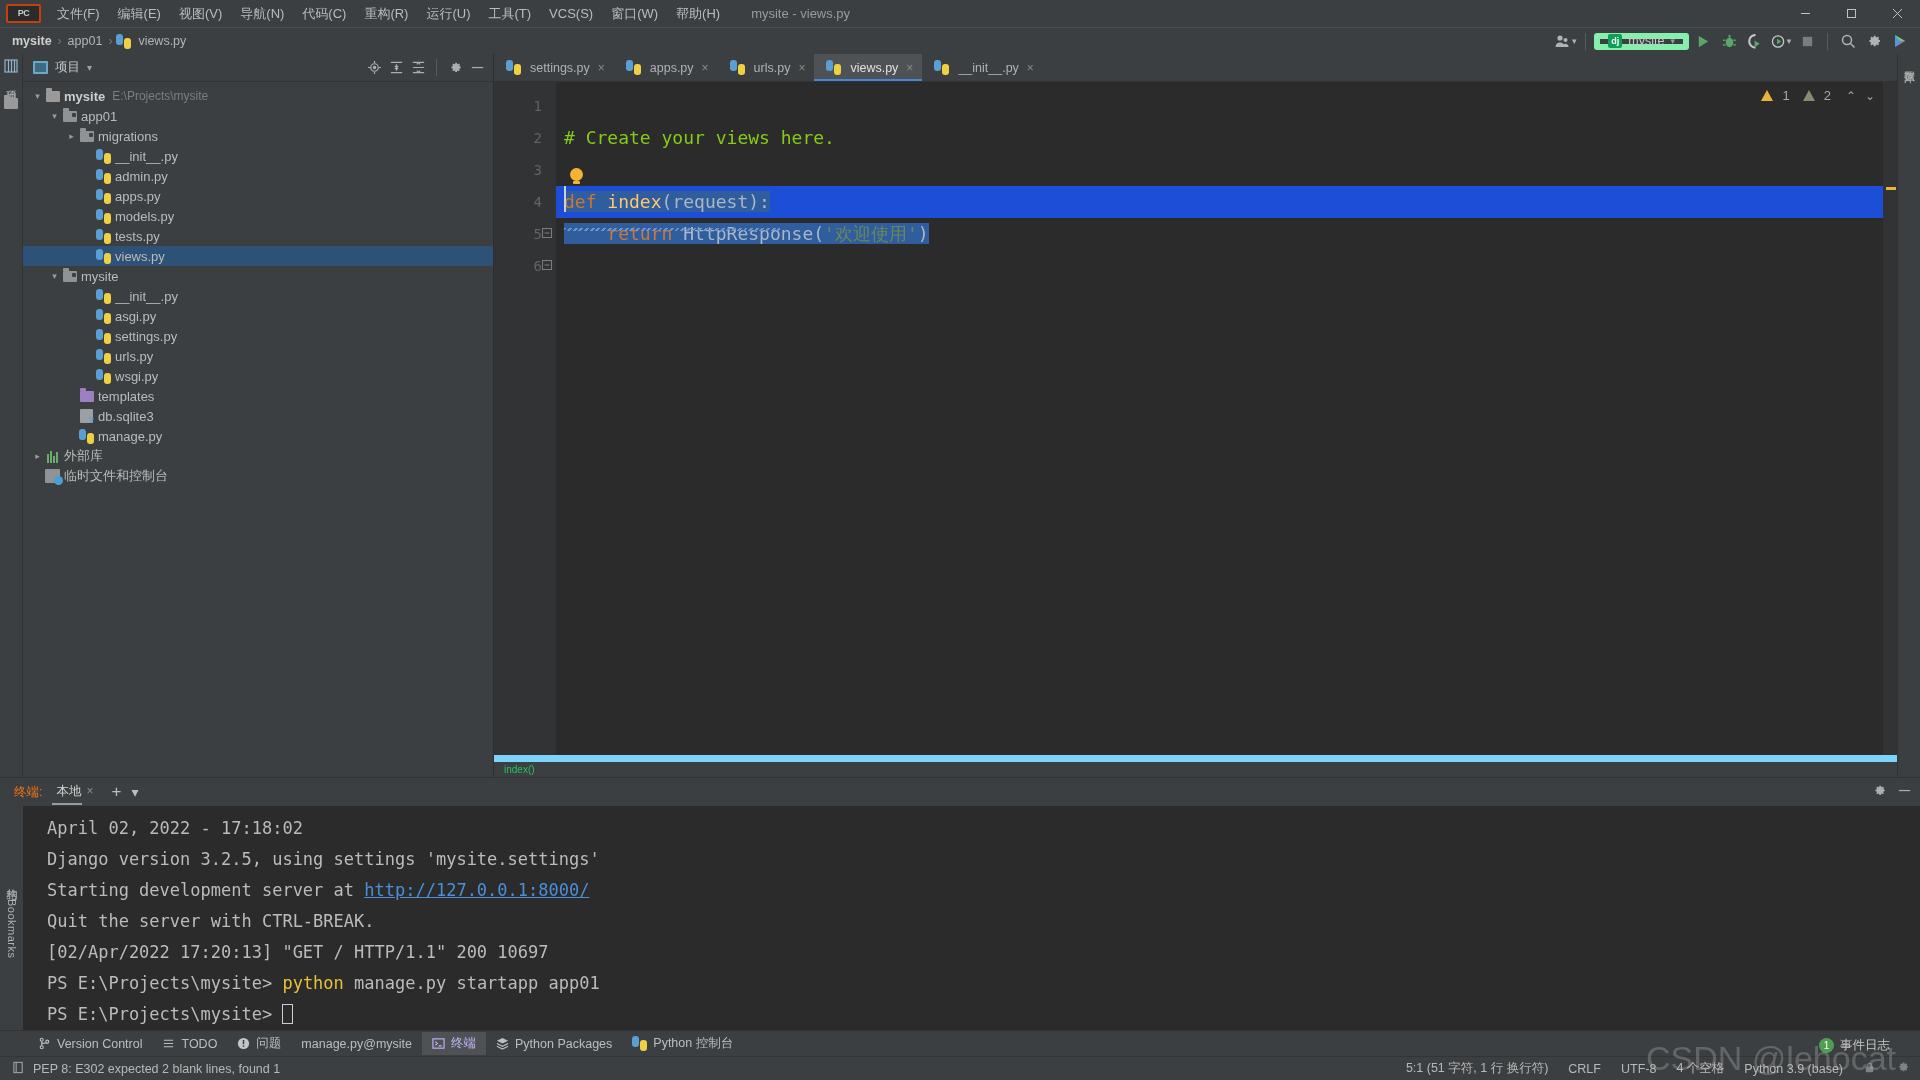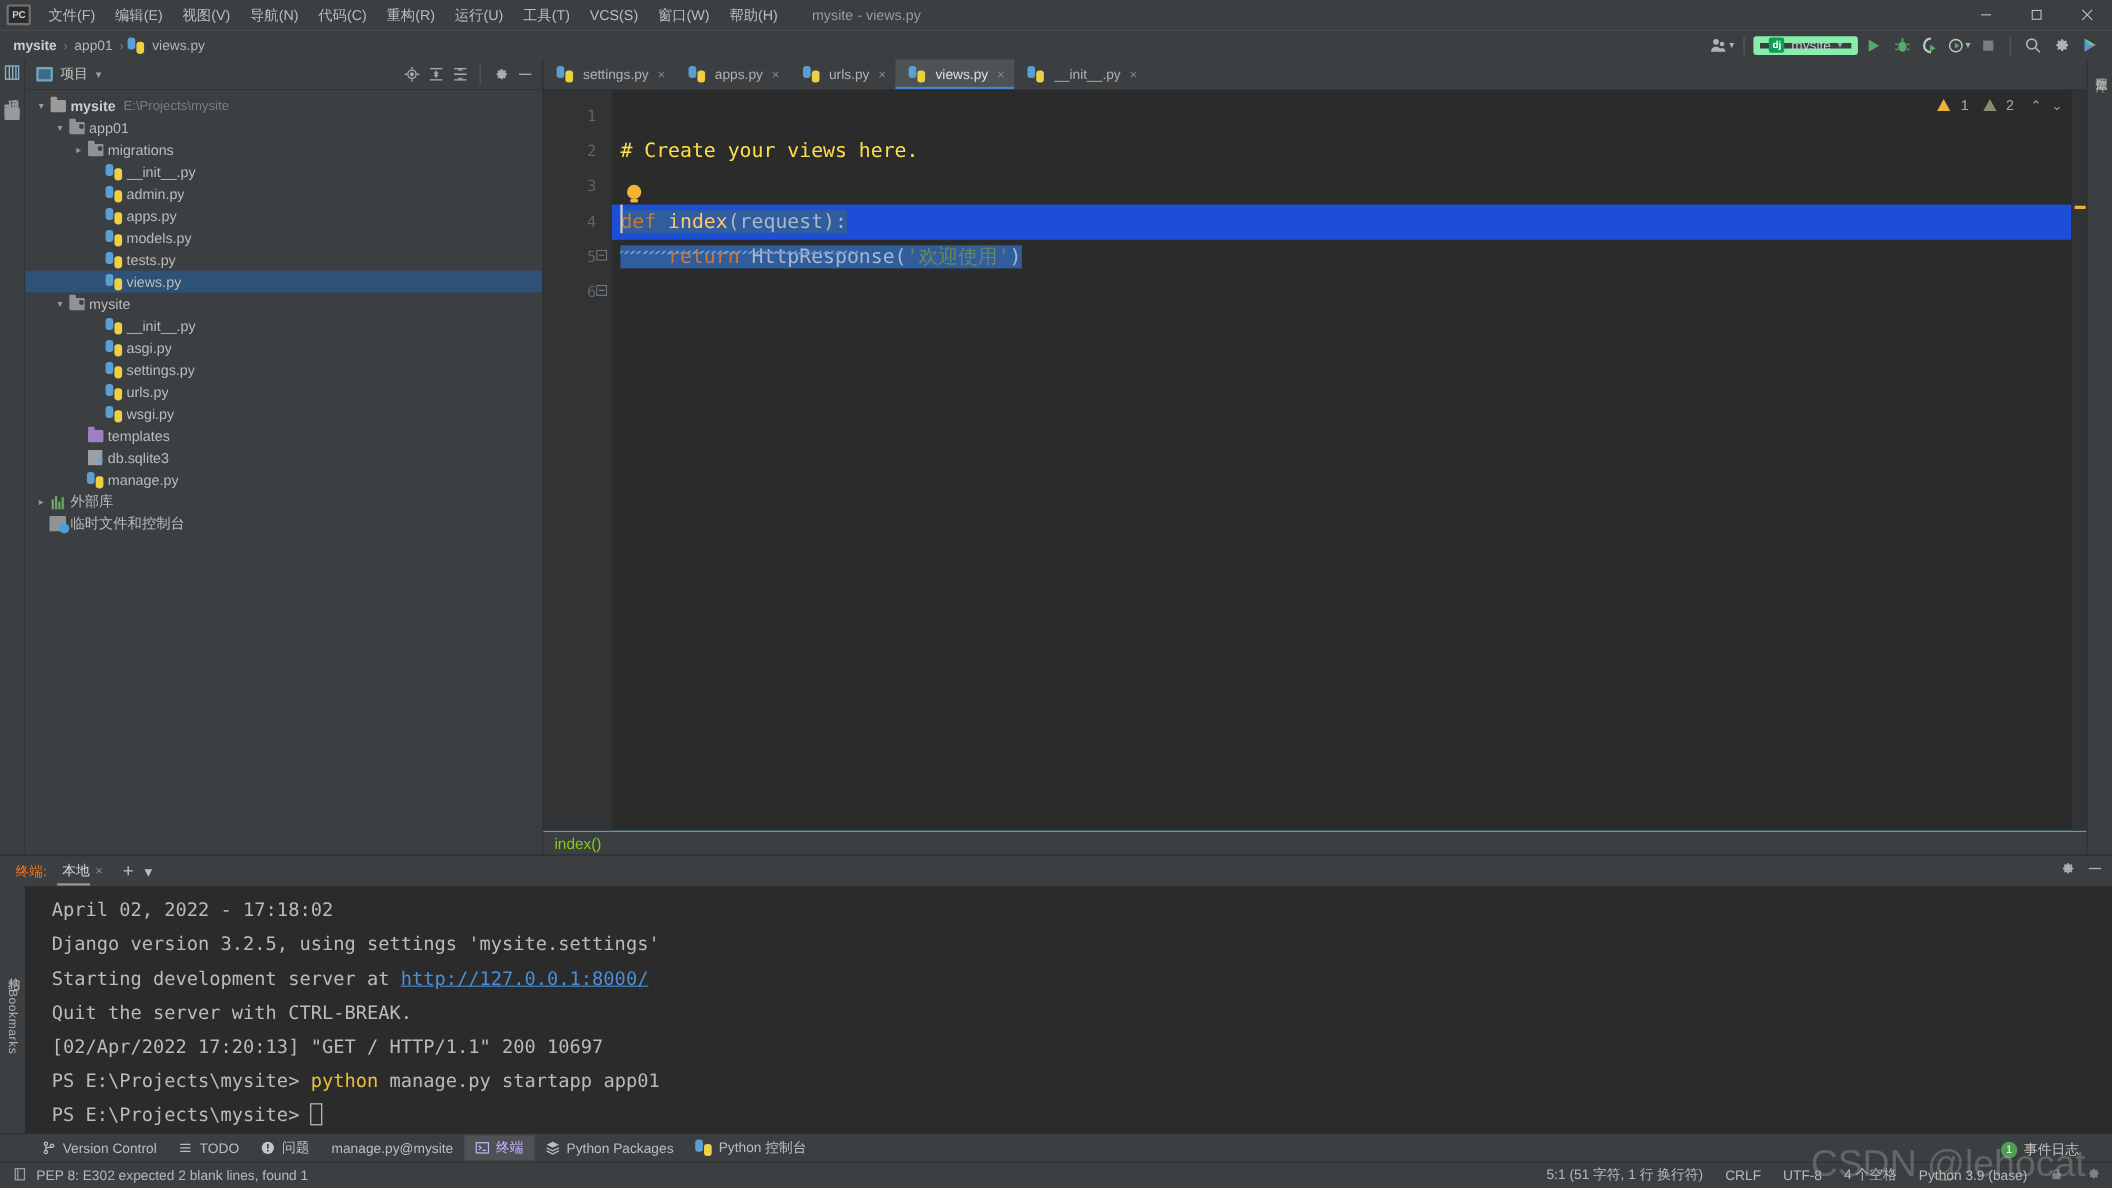--- a/index.html
+++ b/index.html
@@ -11,21 +11,21 @@
     -webkit-font-smoothing: antialiased;
   }
   .app { position: relative; width: 1920px; height: 1080px; display: flex; flex-direction: column; }
 
   
   .titlebar {
     height: 27px; background: #3c3f41; display: flex; align-items: center;
     flex: 0 0 27px; position: relative;
   }
   .pc-logo {
-    width: 22px; height: 19px; margin: 0 7px 0 6px; border: 2px solid #737373;
+    width: 35px; height: 19px; margin: 0 7px 0 6px; border: 2px solid #c2410c;
     border-radius: 2px; background: #2b2b2b; color: #c9ccce; font-size: 9px;
     font-weight: bold; display: flex; align-items: center; justify-content: center;
     line-height: 1; letter-spacing: -.5px; text-align: right;
   }
   .menu { display: flex; align-items: center; }
   .menu-item {
     font-size: 13px; color: #bbbbbb; padding: 3px 9px; white-space: nowrap; cursor: default;
   }
   .win-title {
     font-size: 13px; color: #9a9a9a; margin-left: 22px; white-space: nowrap;
@@ -128,21 +128,21 @@
   .gmark { position: absolute; right: 4px; width: 11px; text-align: center; color: #7a7d80; font-size: 13px; }
   .code-wrap { flex: 1 1 auto; position: relative; overflow: hidden; padding-top: 8px; }
   .cline {
     height: 32px; line-height: 32px; font-family: "DejaVu Sans Mono", monospace;
     font-size: 18px; white-space: pre; padding-left: 8px; color: #a9b7c6;
   }
   .sel-span { background: #2f5d9e; }
   .kw { color: #cc7832; }
   .fn { color: #ffc66d; }
   .str { color: #6a8759; }
-  .cmt { color: #fde047; }
+  .cmt { color: #84cc16; }
   .plain { color: #a9b7c6; }
   .bulb {
     position: absolute; width: 13px; height: 13px; border-radius: 50%;
     background: #f5b335; left: 14px;
   }
   .bulb:after{content:"";position:absolute;left:3px;bottom:-3px;width:7px;height:3px;background:#f5b335;border-radius:1px;}
   .squiggle {
     position: absolute; height: 3px; left: 8px;
     background: repeating-linear-gradient(135deg,#6f93c4 0 2px,transparent 2px 4px);
   }
@@ -156,22 +156,22 @@
   .editor-badges {
     position: absolute; top: 6px; right: 22px; display:flex; align-items:center; gap: 9px;
     font-size: 13px; color: #a9a9a9; z-index: 5;
   }
   .warn-tri { width:0;height:0;border-left:6px solid transparent;border-right:6px solid transparent; }
   .warn-y { border-bottom: 11px solid #e8b339; }
   .warn-g { border-bottom: 11px solid #8a8a72; }
   .chev { font-size: 12px; color: #a0a0a0; }
 
   .bottom-crumb {
-    height: 22px; flex: 0 0 22px; background: #3c3f41; border-top: 1px solid #7dd3fc;
-    display: flex; align-items: center; padding-left: 10px; font-size: 14px; color: #84cc16;
+    height: 22px; flex: 0 0 22px; background: #3c3f41; border-top: 7px solid #7dd3fc;
+    display: flex; align-items: center; padding-left: 10px; font-size: 10px; color: #22c55e;
   }
 
   
   .right-strip {
     width: 23px; flex: 0 0 23px; background: #3c3f41; border-left: 1px solid #323232;
     display: flex; flex-direction: column; align-items: center; padding-top: 6px;
   }
 
   
   .term-pane { flex: 0 0 252px; display: flex; flex-direction: column; background: #2b2b2b; border-top: 1px solid #323232; }

